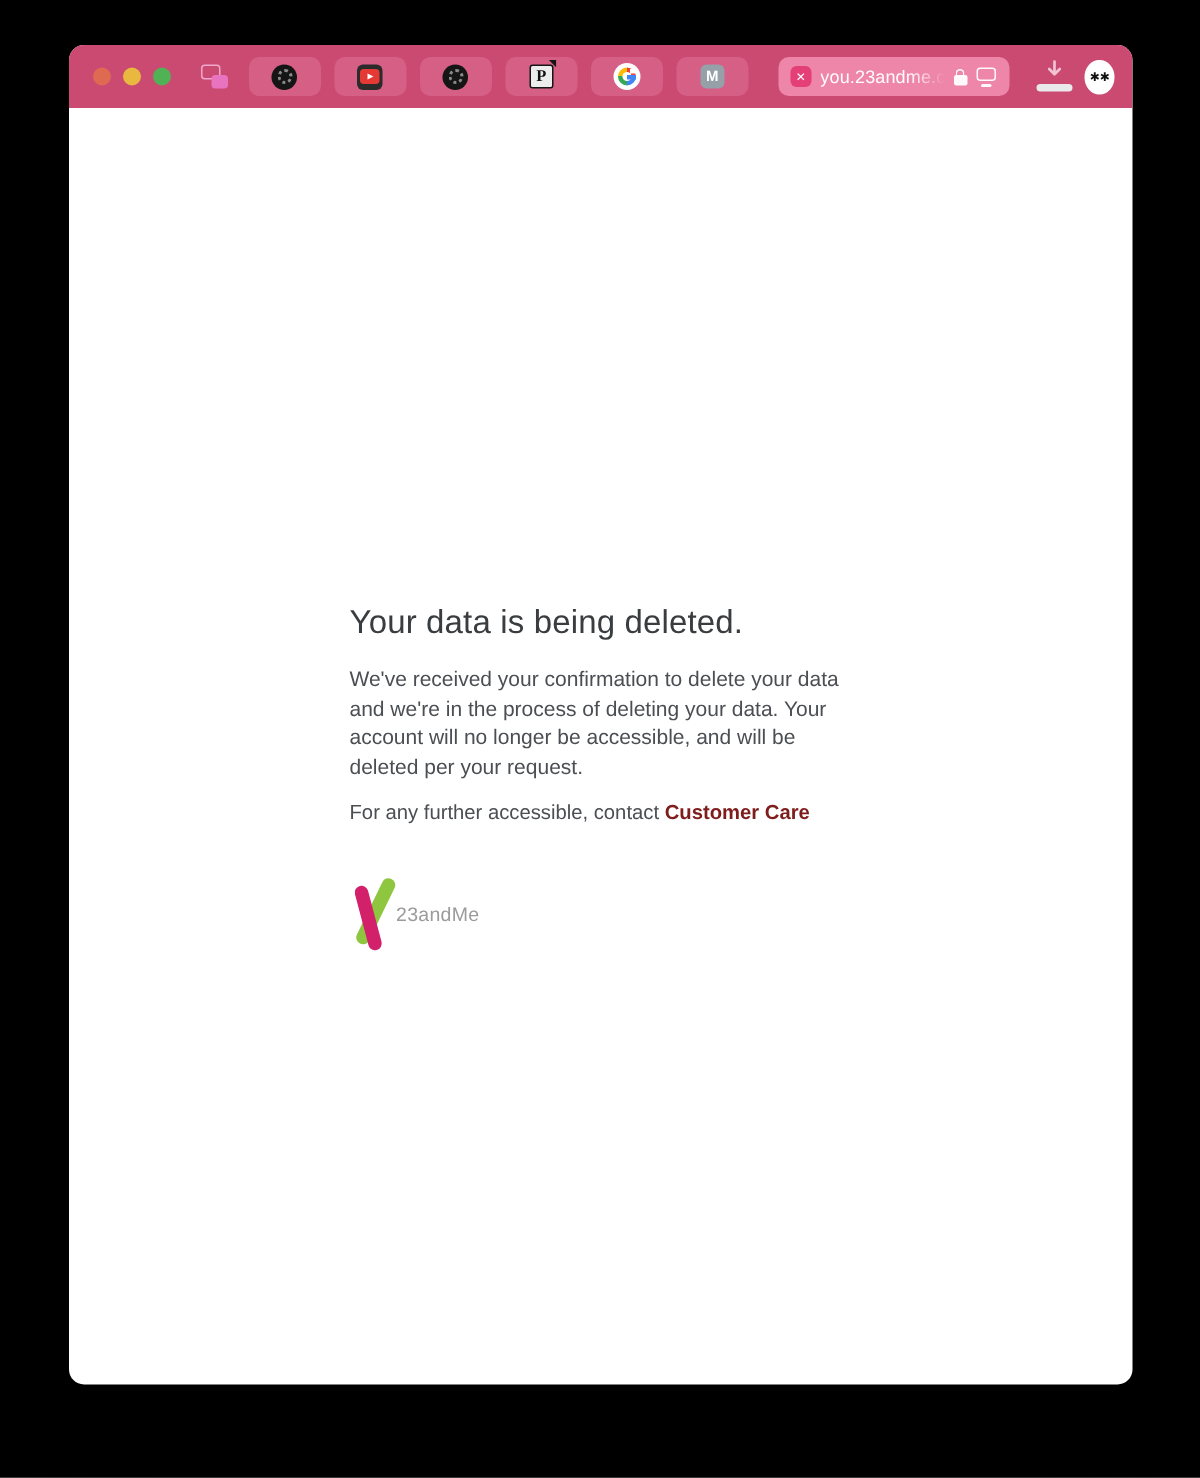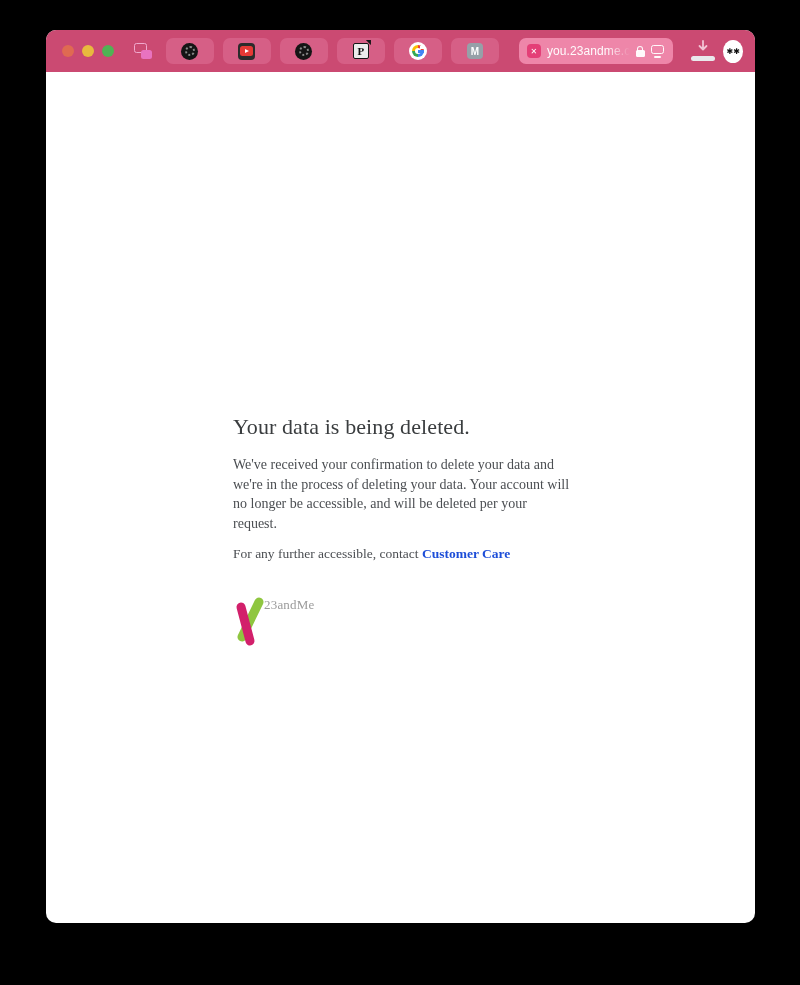--- a/index.html
+++ b/index.html
@@ -99,27 +99,27 @@
   .download svg { position:absolute; left:4px; top:1px; }
   .dl-bar { position:absolute; left:0; bottom:3px; width:24px; height:5px;
     border-radius:3px; background:#e9e9ec; overflow:hidden; }
   .dl-fill { width:30%; height:100%; background:#3478f6; border-radius:3px; }
 
   .extension { width:23px; height:23px; border-radius:50%; background:#fff;
     display:flex; align-items:center; justify-content:center;
     font-size:8px; font-weight:bold; color:#111; letter-spacing:0; }
 
   
-  .content { position:absolute; left:187px; top:384px; width:340px;font-family:Liberation Serif, serif; }
+  .content { position:absolute; left:187px; top:372px; width:340px; }
   .heading { font-size:22px; font-weight:500; color:#3a3d3f; letter-spacing:.1px; }
   .body-text { margin-top:15px; font-size:14px; line-height:19.5px; color:#4b4e52; }
   .assist { margin-top:11px; font-size:13.5px; line-height:19.5px; color:#4b4e52; }
-  .assist a { color:#1d4ed8; font-weight:bold; text-decoration:none;margin-top:40px; }
-
-  .logo { margin-top:33px; display:flex; }
+  .assist a { color:#7f1d1d; font-weight:bold; text-decoration:none;margin-top:40px; }
+
+  .logo { margin-top:33px; display:flex; align-items:center; }
   .logo-text { font-size:13px; color:#9b9b9b; margin-left:-3px; letter-spacing:.2px; }
 </style>
 </head>
 <body>
 
 <div class="window">
 
   <div class="toolbar">
 
     <div class="traffic">

